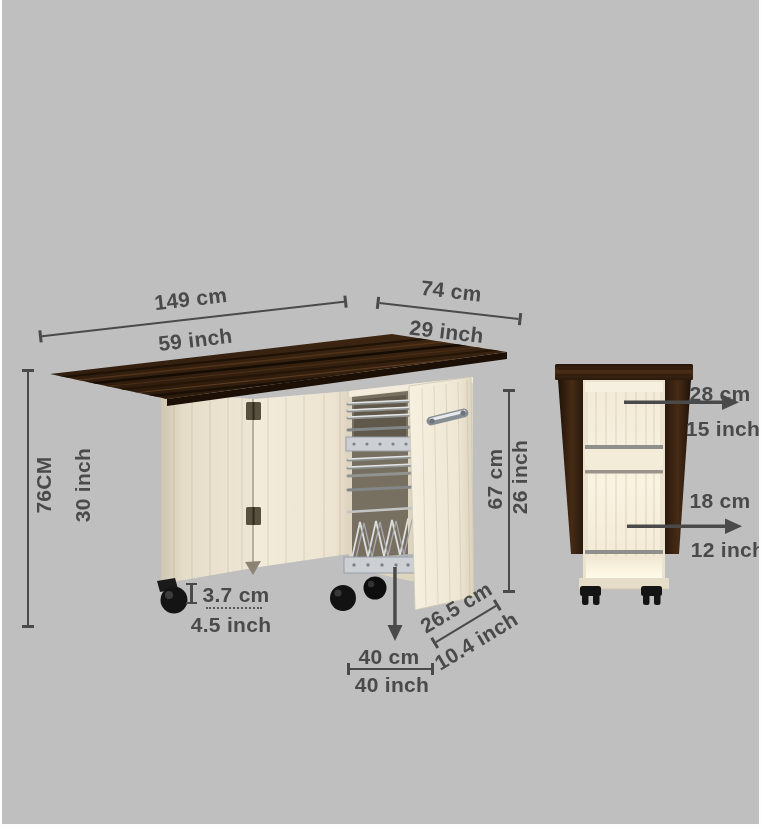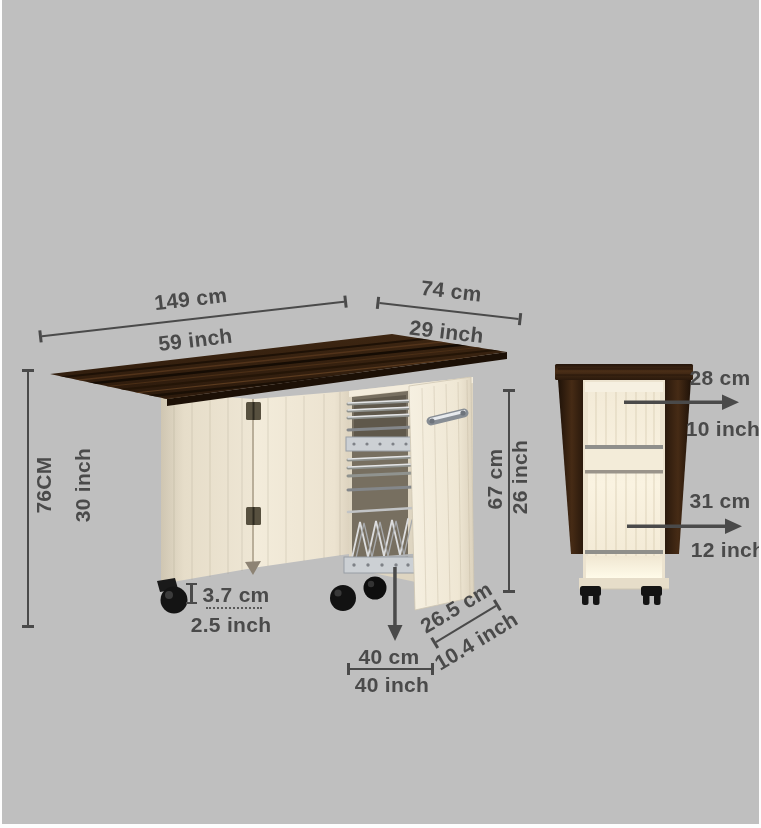--- a/index.html
+++ b/index.html
@@ -323,34 +323,34 @@
     <div class="glbl">29 inch</div>
   </div>
 
   <div class="dl-v" style="left:20px;top:369px;height:253px;"></div>
   <div class="lbl rot90" style="left:41px;top:485px;">76CM</div>
   <div class="lbl rot90" style="left:80px;top:485px;">30 inch</div>
 
   <div class="ibeam" style="left:184px;top:583px;"></div>
   <div class="lbl" style="left:234px;top:594px;">3.7 cm</div>
   <div class="dotted" style="left:204px;top:607px;width:56px;"></div>
-  <div class="lbl" style="left:229px;top:624px;">2.5 inch</div>
+  <div class="lbl" style="left:229px;top:624px;">4.5 inch</div>
 
   <div class="dl-v" style="left:501px;top:389px;height:198px;"></div>
   <div class="lbl rot90" style="left:492px;top:479px;">67 cm</div>
   <div class="lbl rot90" style="left:517px;top:477px;">26 inch</div>
 
   <div class="lbl" style="left:387px;top:656px;">40 cm</div>
   <div class="dl-h fixed" style="position:absolute;left:345px;top:663px;width:81px;"></div>
   <div class="lbl" style="left:390px;top:684px;">40 inch</div>
 
   <div class="dimgroup" style="left:399px;top:594px;width:130px;transform:rotate(-31deg);gap:3px;">
     <div class="glbl">26.5 cm</div>
     <div class="dl-h fixed" style="width:70px;"></div>
     <div class="glbl">10.4 inch</div>
   </div>
 
-  <div class="lbl" style="left:718px;top:377px;">28 cm</div>
-  <div class="lbl" style="left:721px;top:428px;">10 inch</div>
-  <div class="lbl" style="left:718px;top:500px;">31 cm</div>
+  <div class="lbl" style="left:718px;top:393px;">28 cm</div>
+  <div class="lbl" style="left:721px;top:428px;">15 inch</div>
+  <div class="lbl" style="left:718px;top:500px;">18 cm</div>
   <div class="lbl" style="left:726px;top:549px;">12 inch</div>
 
 </div>
 
 </body></html>

